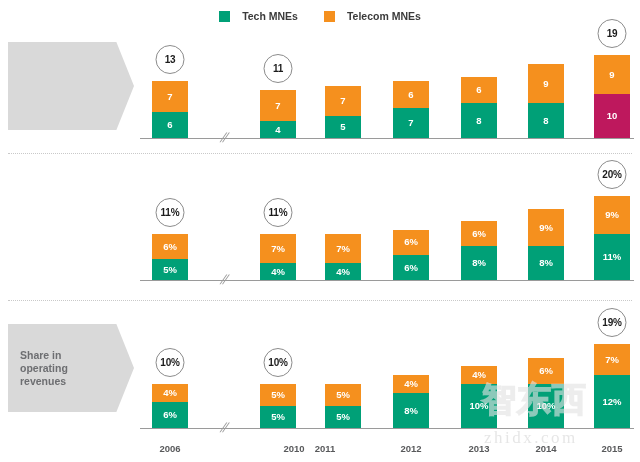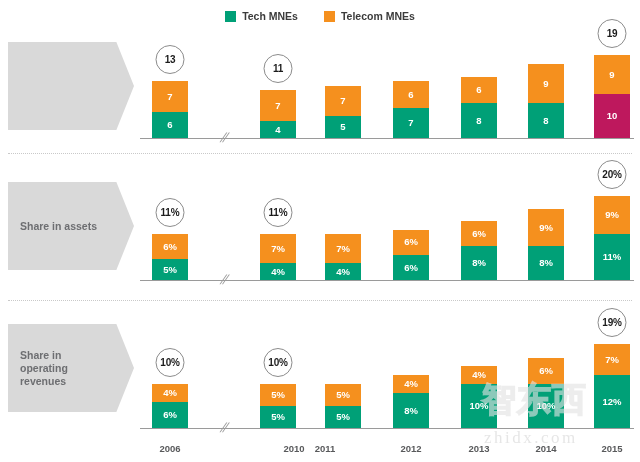--- a/index.html
+++ b/index.html
@@ -23,21 +23,21 @@
     left: 0;
     width: 640px;
     display: flex;
     justify-content: center;
     align-items: center;
     gap: 26px;
   }
   .legend-item {
     display: flex;
     align-items: flex-start;
-    gap: 6px;
+    gap: 12px;
   }
   .legend-swatch {
     width: 11px;
     height: 11px;
     display: block;
   }
   .legend-label {
     font-size: 10.5px;
     font-weight: bold;
     color: #3b3b3b;
@@ -262,24 +262,20 @@
       </div>
       <div class="bar-group" style="left: 472px; top: 27.35px; height: 82.65px; width: 36px;">
         <div class="seg telecom" style="height: 39.15px; background: rgb(245, 144, 30);">9</div>
         <div class="seg tech" style="height: 43.5px; background: #be185d;">10</div>
       </div>
       <div class="total-bubble" style="left: 472px; top: -8.65px;">19</div>
     </div>
   </div>
 <div class="divider" id="divider-0"></div>
 <div class="panel" id="panel-1">
-    <div class="row-label">
-      <div class="tag-shape"></div>
-      <div class="tag-text">Share in assets</div>
-    </div>
     <div class="plot">
       <div class="baseline" style="top: 112px;"></div>
       <div class="axis-break" style="left: 84px; top: 112px;"></div>
       <div class="bar-group" style="left: 30px; top: 65.8px; height: 46.2px; width: 36px;">
         <div class="seg telecom" style="height: 25.2px; background: rgb(245, 144, 30);">6%</div>
         <div class="seg tech" style="height: 21px; background: rgb(0, 160, 119);">5%</div>
       </div>
       <div class="total-bubble" style="left: 30px; top: 29.8px;">11%</div>
       <div class="bar-group" style="left: 138px; top: 65.8px; height: 46.2px; width: 36px;">
         <div class="seg telecom" style="height: 29.4px; background: rgb(245, 144, 30);">7%</div>

